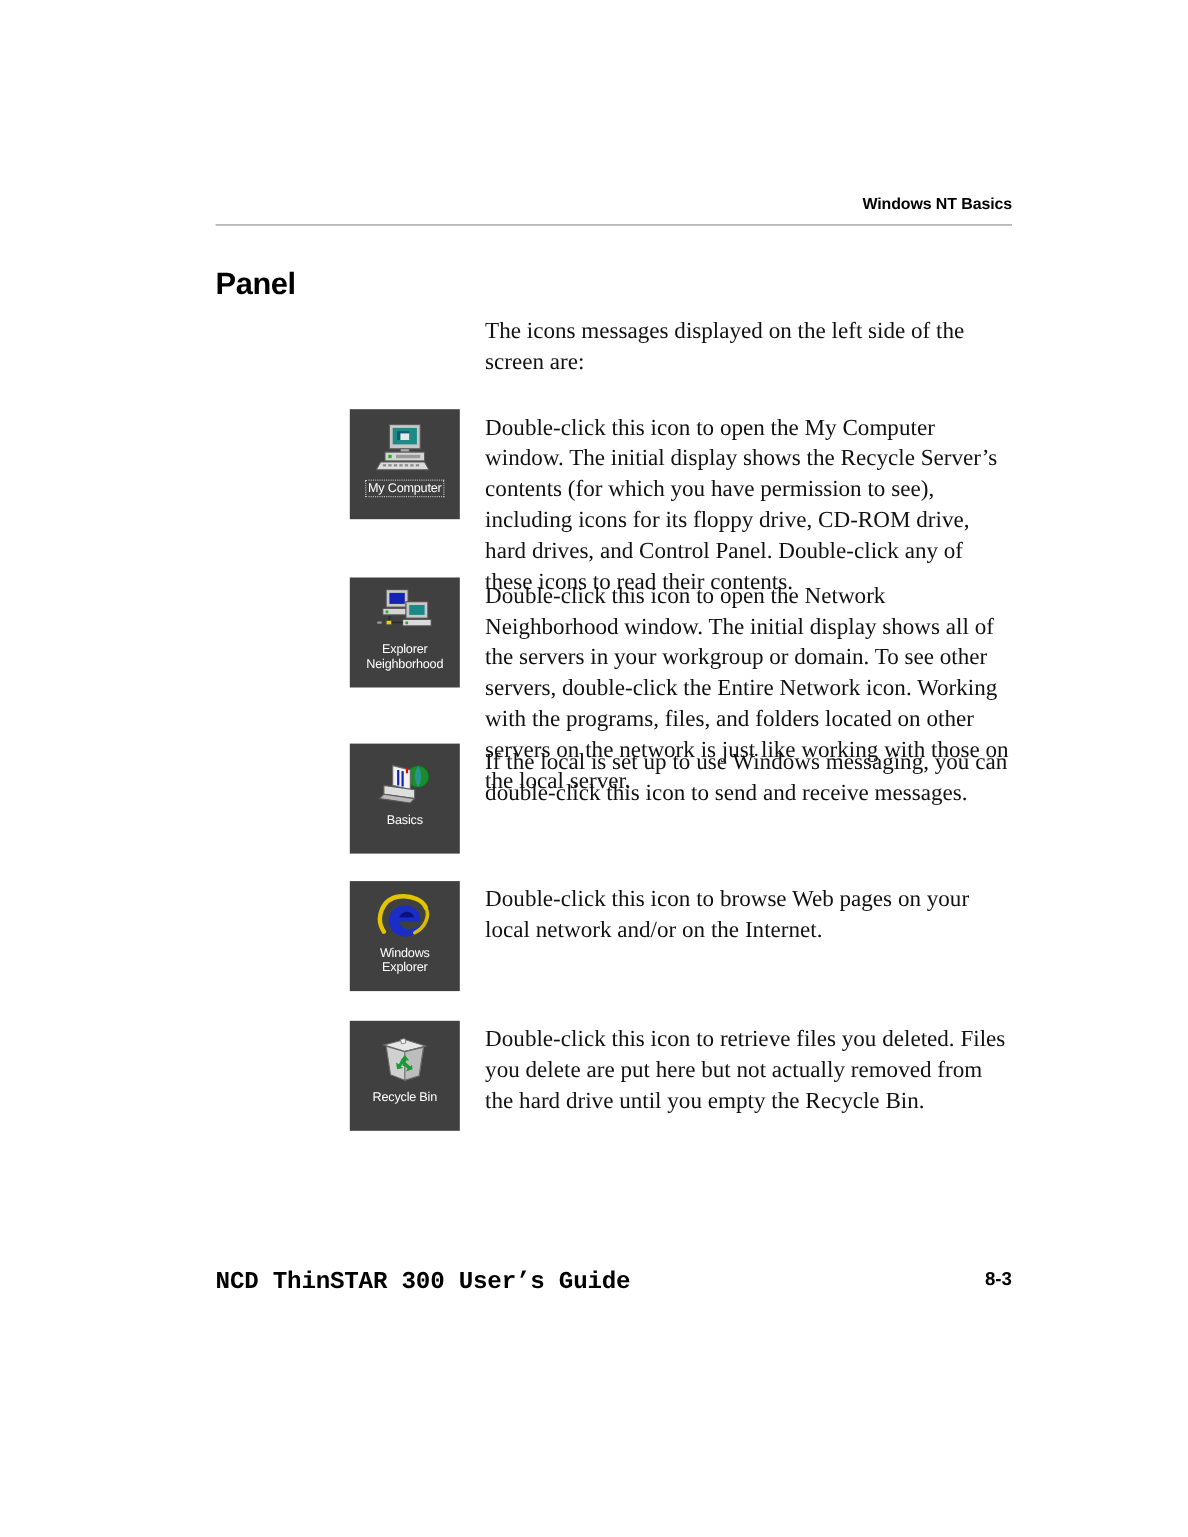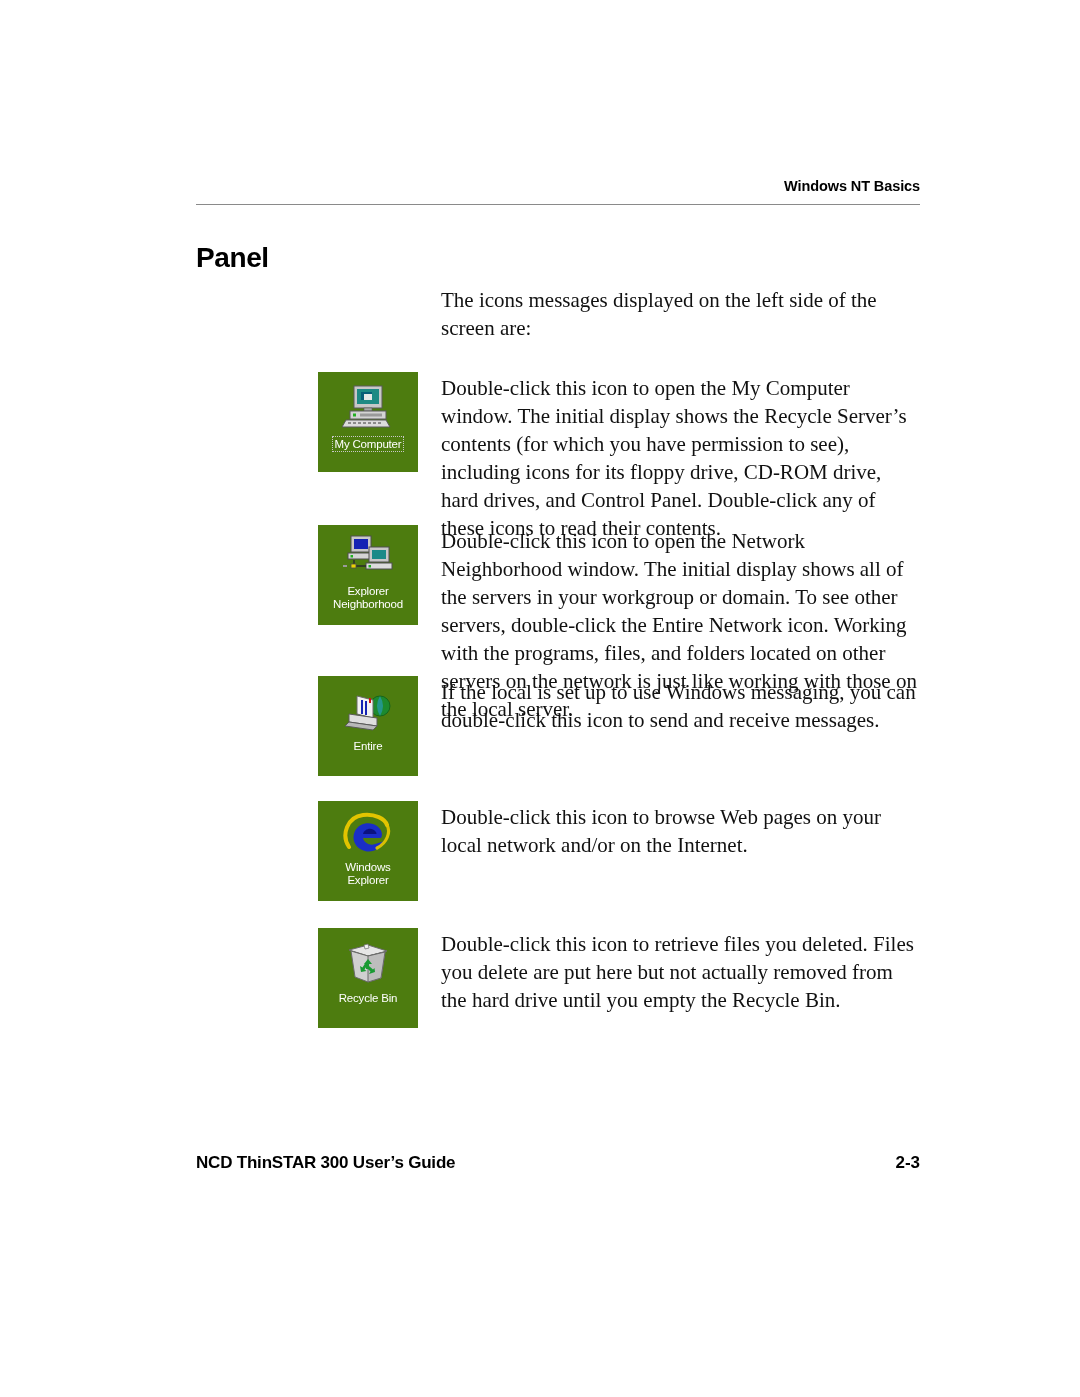--- a/index.html
+++ b/index.html
@@ -74,21 +74,21 @@
     position: absolute;
     left: 196px;
     width: 724px;
   }
   .thumb {
     position: absolute;
     left: 122px;       
     top: 0;
     width: 100px;
     height: 100px;
-    background: #4d7c0f;
+    background: #404040;
     overflow: hidden;
   }
   .desc {
     position: absolute;
     left: 245px;       
     top: 2px;
     width: 478px;
     font-size: 21px;
     line-height: 28px;
     color: #111;
@@ -119,23 +119,23 @@
     outline: 1px dotted #c9c9c9;
     outline-offset: 1px;
     padding: 0 1px;
   }
 
   
   .footer-left {
     position: absolute;
     left: 196px;
     top: 1153px;
-    font-family: Liberation Sans, sans-serif;
-    font-weight: bold;
-    font-size: 17px;
+    font-family: Liberation Mono, monospace;
+    font-weight: bold;
+    font-size: 22px;
     letter-spacing: -0.2px;
     color: #000;
   }
   .footer-right {
     position: absolute;
     left: 196px;
     top: 1153px;
     width: 724px;
     text-align: right;
     font-family: "Liberation Sans", sans-serif;
@@ -226,21 +226,21 @@
 
           <polygon points="14,6 30,10 30,28 14,24" fill="#f2f2f2" stroke="#6a6a6a" stroke-width="1"></polygon>
           <rect x="18" y="10" width="2" height="14" fill="#1423b4"></rect>
           <rect x="22" y="11" width="2" height="14" fill="#1423b4"></rect>
           <rect x="26" y="8" width="2" height="5" fill="#cc1111"></rect>
 
           <polygon points="6,24 34,28 34,36 6,32" fill="#dedede" stroke="#5a5a5a" stroke-width="1"></polygon>
           <polygon points="6,32 34,36 30,40 2,36" fill="#b8b8b8" stroke="#5a5a5a" stroke-width="1"></polygon>
         </svg>
       </div>
-      <div class="ico-label" style="top:64px;">Entire</div>
+      <div class="ico-label" style="top:64px;">Basics</div>
     </div>
     <div class="desc">If the local is set up to use Windows messaging, you can double-click this icon to send and receive messages.</div>
   </div>
 
   <div class="row" style="top:801px;">
     <div class="thumb">
       <div class="ico-art" style="top:10px;">
         <svg width="54" height="46" viewBox="0 0 54 46" xmlns="http://www.w3.org/2000/svg">
 
           <path d="M8 36 C0 24 6 6 22 4 C34 2.5 44 8 46 14" fill="none" stroke="#e2c400" stroke-width="4" stroke-linecap="round"></path>
@@ -275,15 +275,15 @@
             <path d="M31 30 L25 32 L26.5 29.5 L23 26 L25 24 L29 27.5 L30.5 26 Z"></path>
           </g>
         </svg>
       </div>
       <div class="ico-label" style="top:64px;">Recycle Bin</div>
     </div>
     <div class="desc">Double-click this icon to retrieve files you deleted. Files you delete are put here but not actually removed from the hard drive until you empty the Recycle Bin.</div>
   </div>
 
   <div class="footer-left">NCD ThinSTAR 300 User’s Guide</div>
-  <div class="footer-right">2-3</div>
+  <div class="footer-right">8-3</div>
 
 </div>
 
 </body></html>

